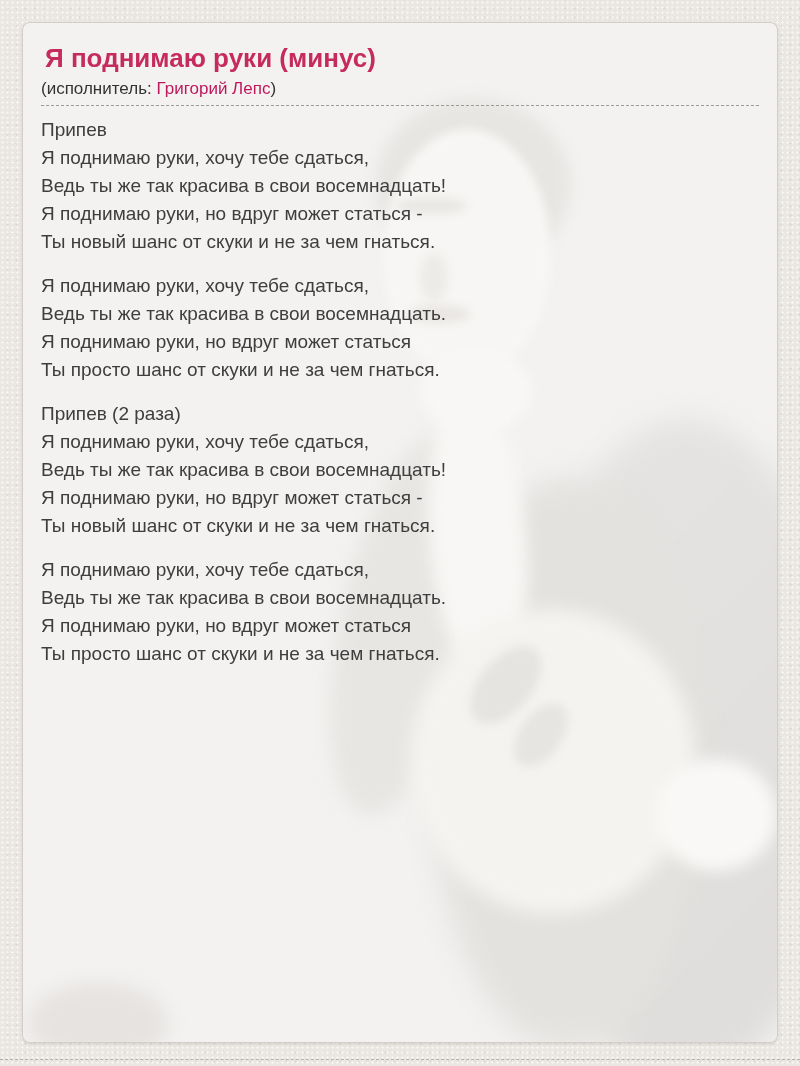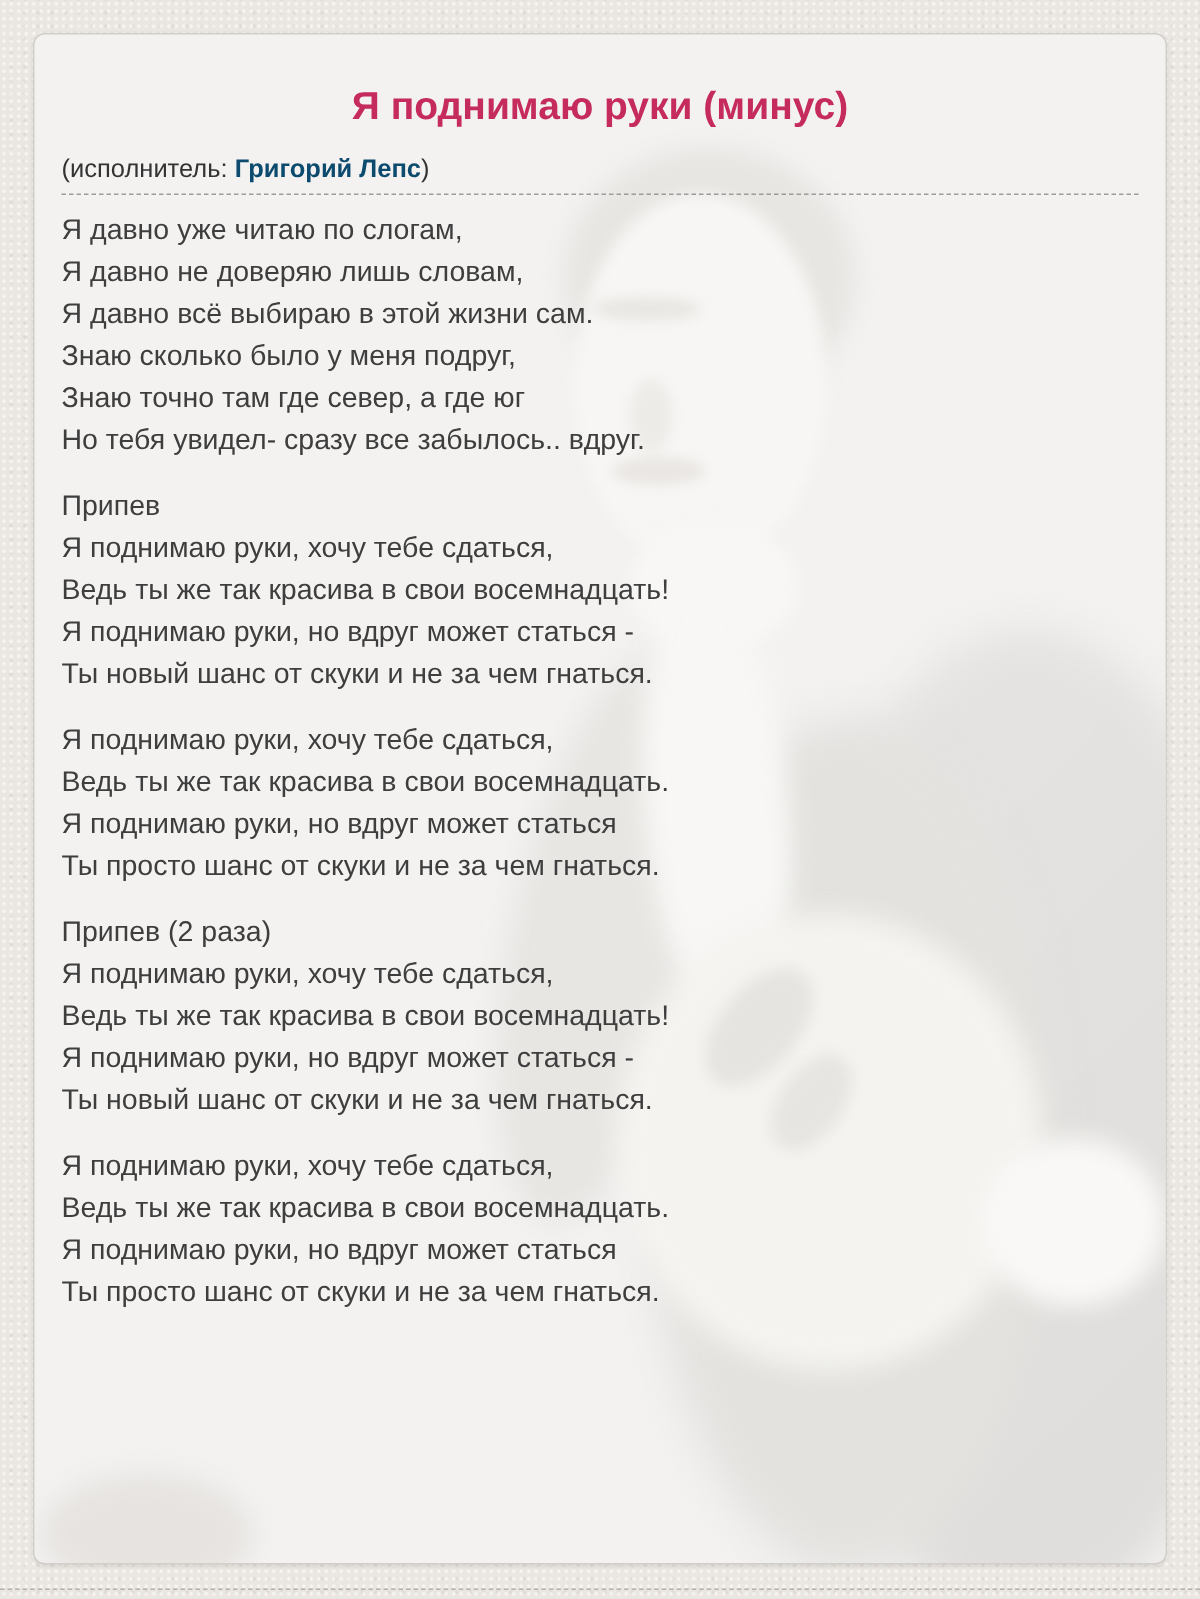--- a/index.html
+++ b/index.html
@@ -33,27 +33,27 @@
   .ph-lapel  {left:317px;top:406px;width:132px;height:390px;background:#e7e6e3;filter:blur(10px);transform:rotate(12deg);}
   .ph-shirt  {left:407px;top:366px;width:96px;height:300px;background:#f8f7f5;filter:blur(8px);transform:rotate(-5deg);}
   .ph-hands  {left:387px;top:586px;width:285px;height:305px;background:#f4f3f0;filter:blur(9px);}
   .ph-fing1  {left:457px;top:616px;width:52px;height:92px;background:#e6e4e1;filter:blur(5px);transform:rotate(40deg);}
   .ph-fing2  {left:497px;top:676px;width:42px;height:72px;background:#e7e5e2;filter:blur(5px);transform:rotate(35deg);}
   .ph-cuff   {left:632px;top:736px;width:122px;height:112px;background:#f9f8f6;filter:blur(8px);}
   .ph-blob   {left:5px;top:960px;width:140px;height:80px;background:#e6e3e0;filter:blur(9px);}
   
   .content{position:relative;z-index:1;padding:16px 18px 0;}
   .page-title{
-    margin:16px;font-size:26px;line-height:30px;font-weight:bold;color:#c52b5c;text-align:center;
+    margin:4px;font-size:26px;line-height:30px;font-weight:bold;color:#c52b5c;
   }
   .artist-line{
     font-size:17px;line-height:20px;color:#333;
     padding:2px 0 6px;border-bottom:1px dashed #9b9b9b;
   }
-  .artist-line a{color:#0c4a6e;text-decoration:none;cursor:pointer;font-weight:bold;}
+  .artist-line a{color:#be185d;text-decoration:none;cursor:pointer;}
   .lyrics{
     margin-top:10px;font-size:19px;line-height:28px;color:#3e3e3e;
   }
   .lyrics p{margin:0 0 16px;}
   .bottom-rule{
     position:absolute;left:0;top:1059px;width:800px;height:0;
     border-top:1px dashed #b6b0aa;
   }
 </style>
 </head>
@@ -79,21 +79,20 @@
   </div>
 
   <div class="content">
     <h1 class="page-title">Я поднимаю руки (минус)</h1>
 
     <div class="artist-line">
       <span>(исполнитель: </span><a>Григорий Лепс</a><span>)</span>
     </div>
 
     <div class="lyrics">
-        <p>Я давно уже читаю по слогам,<br>Я давно не доверяю лишь словам,<br>Я давно всё выбираю в этой жизни сам.<br>Знаю сколько было у меня подруг,<br>Знаю точно там где север, а где юг<br>Но тебя увидел- сразу все забылось.. вдруг.</p>
         <p>Припев<br>Я поднимаю руки, хочу тебе сдаться,<br>Ведь ты же так красива в свои восемнадцать!<br>Я поднимаю руки, но вдруг может статься -<br>Ты новый шанс от скуки и не за чем гнаться.</p>
         <p>Я поднимаю руки, хочу тебе сдаться,<br>Ведь ты же так красива в свои восемнадцать.<br>Я поднимаю руки, но вдруг может статься<br>Ты просто шанс от скуки и не за чем гнаться.</p>
         <p>Припев (2 раза)<br>Я поднимаю руки, хочу тебе сдаться,<br>Ведь ты же так красива в свои восемнадцать!<br>Я поднимаю руки, но вдруг может статься -<br>Ты новый шанс от скуки и не за чем гнаться.</p>
         <p>Я поднимаю руки, хочу тебе сдаться,<br>Ведь ты же так красива в свои восемнадцать.<br>Я поднимаю руки, но вдруг может статься<br>Ты просто шанс от скуки и не за чем гнаться.</p>
       </div>
   </div>
 </div>
 
 <div class="bottom-rule"></div>
 

